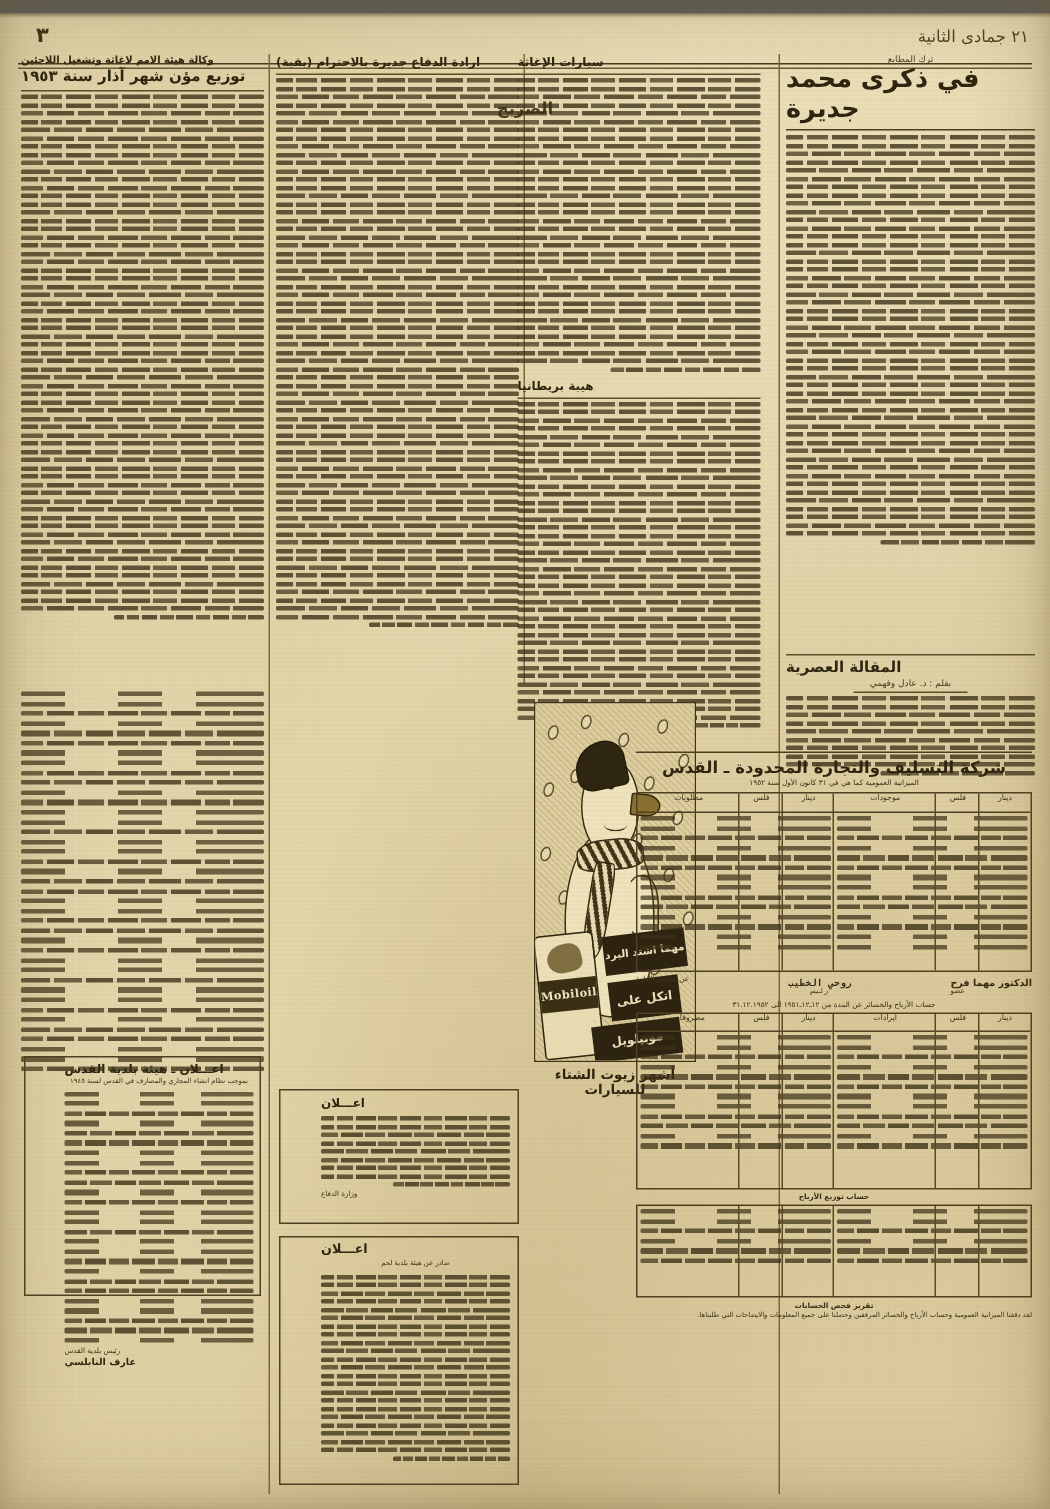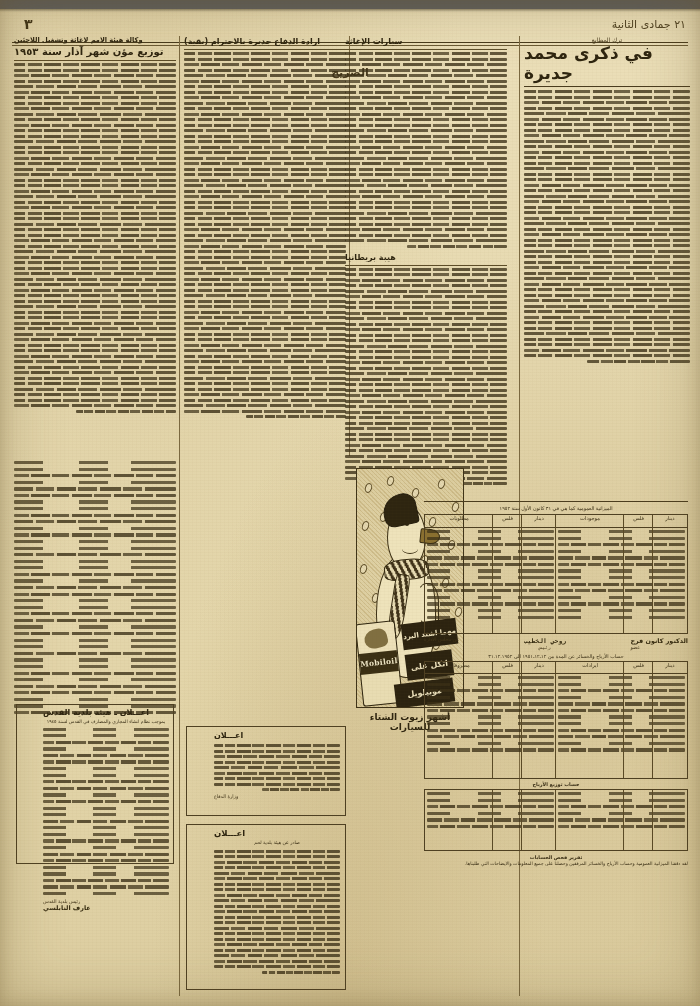--- a/index.html
+++ b/index.html
@@ -230,20 +230,38 @@
           <i></i>
           <i></i>
           <i></i>
           <i></i>
           <i></i>
           <i></i>
           <i class="short"></i>
       </div>
     </div>
 
+    <div class="colblock" style="right:0;top:398px;width:166px;">
+      <div class="rule"></div>
+      <div class="hl h-mid">المقالة العصرية</div>
+      <div class="kicker">بقلم : د. عادل وفهمي</div>
+      <div class="rule-short"></div>
+      <div class="lines">
+        <i></i>
+          <i></i>
+          <i></i>
+          <i></i>
+          <i></i>
+          <i></i>
+          <i></i>
+          <i></i>
+          <i></i>
+          <i class="short"></i>
+      </div>
+    </div>
 
     <div class="colblock" style="right:183px;top:0;width:162px;">
       <div class="hl h-sm">سيارات الإغاثة</div>
       <div class="rule"></div>
       <div class="lines">
         <i></i>
           <i></i>
           <i></i>
           <i></i>
           <i></i>
@@ -646,20 +664,21 @@
             <i class="short"></i>
         </div>
       </div>
     </div>
 
     <div class="tbl" style="right:0;top:500px;width:166px;height:0;border:none;"></div>
   </div>
 
   <div style="position:absolute;right:12px;top:498px;width:264px;">
     <div class="rule2"></div>
+    <div class="tbl-title" style="font-size:11px;">شركة التسليف والتجارة المحدودة ـ القدس</div>
     <div class="ar tiny2 centered" style="margin-top:1px;">الميزانية العمومية كما هي في ٣١ كانون الأول سنة ١٩٥٢</div>
 
     <div class="tbl" style="position:relative;margin-top:3px;height:120px;">
       <div class="vsep" style="right:50%;"></div>
       <div class="vsep" style="right:13%;"></div>
       <div class="vsep" style="right:24%;"></div>
       <div class="vsep" style="right:63%;"></div>
       <div class="vsep" style="right:74%;"></div>
 
       <div class="hrow" style="display:flex;height:12px;">
@@ -706,21 +725,21 @@
               <i></i>
               <i></i>
               <i></i>
           </div>
         </div>
       </div>
     </div>
 
     <div style="display:flex;justify-content:space-between;margin-top:3px;">
       <div style="text-align:left;">
-        <div class="sig">الدكتور كانون فرح</div>
+        <div class="sig">الدكتور مهما فرح</div>
         <div class="sigsm">عضو</div>
       </div>
       <div style="text-align:center;font-family:Liberation Mono, monospace;">
         <div class="sig">روحي الخطيب</div>
         <div class="sigsm">رئيس</div>
       </div>
       <div class="sigsm" style="align-self:flex-start;">عن مجلس الادارة</div>
     </div>
 
     <div class="ar tiny2 centered" style="margin-top:3px;">حساب الأرباح والخسائر عن المدة من ١٢ـ١٢ـ١٩٥١ الى ٣١.١٢.١٩٥٢</div>

